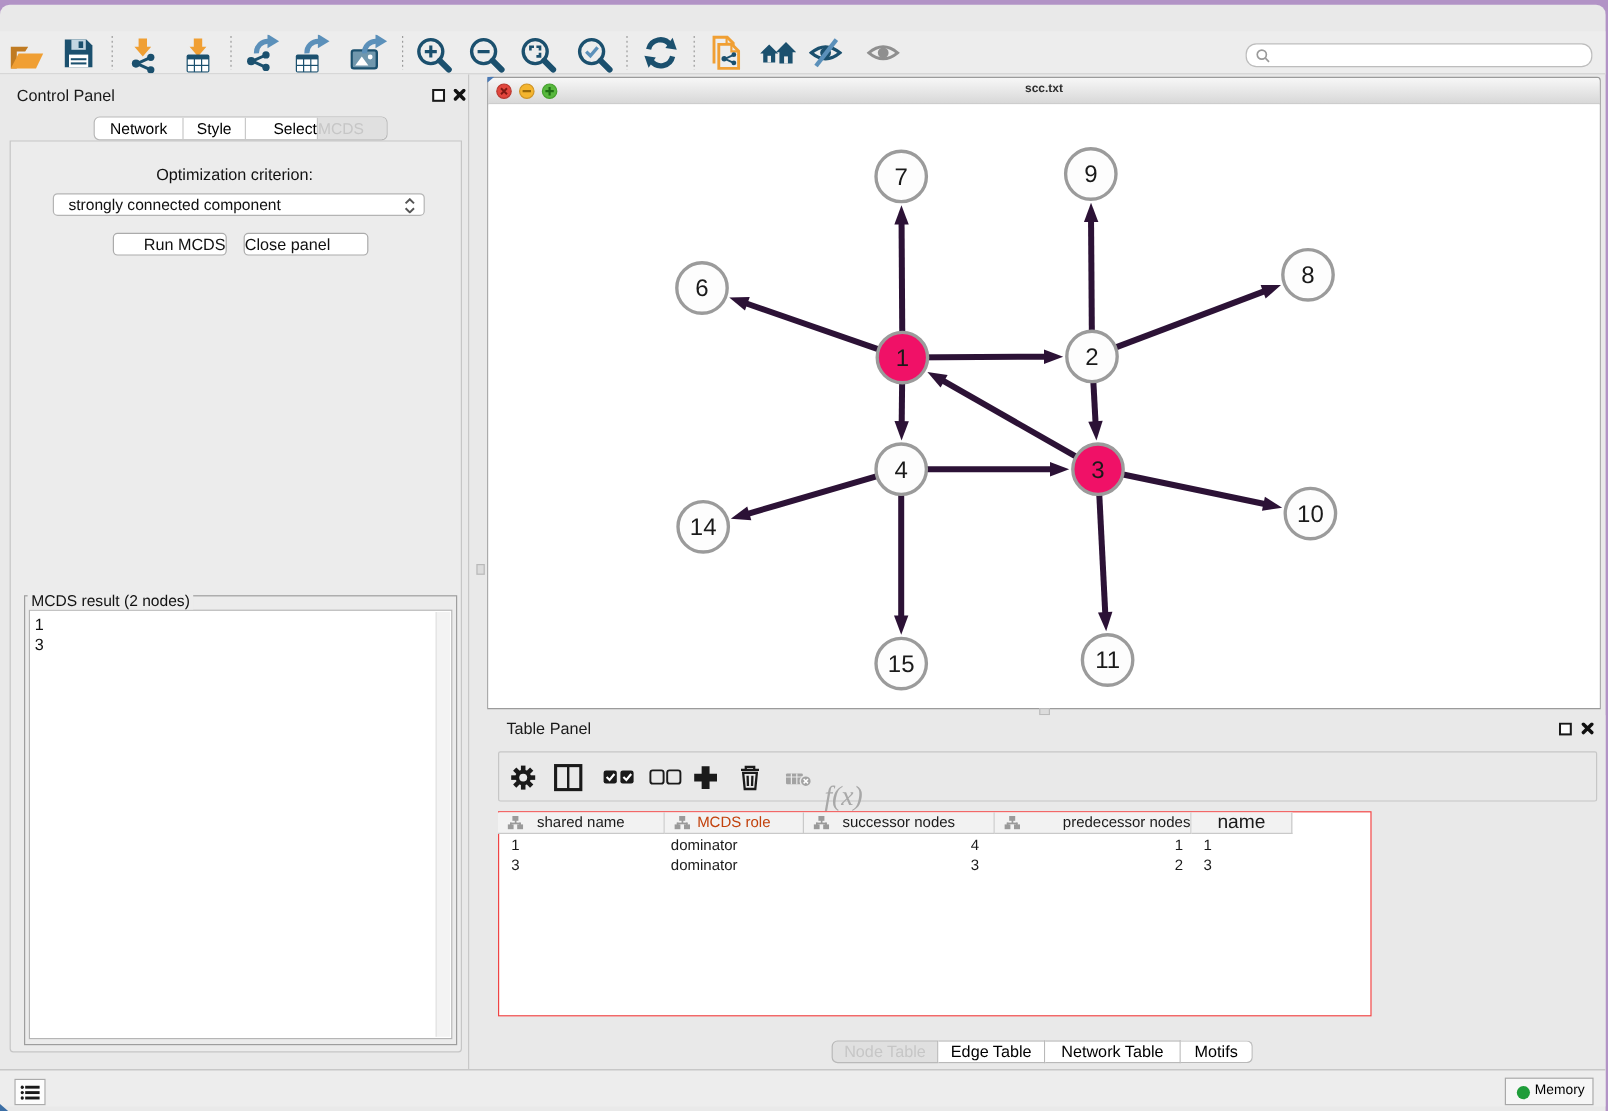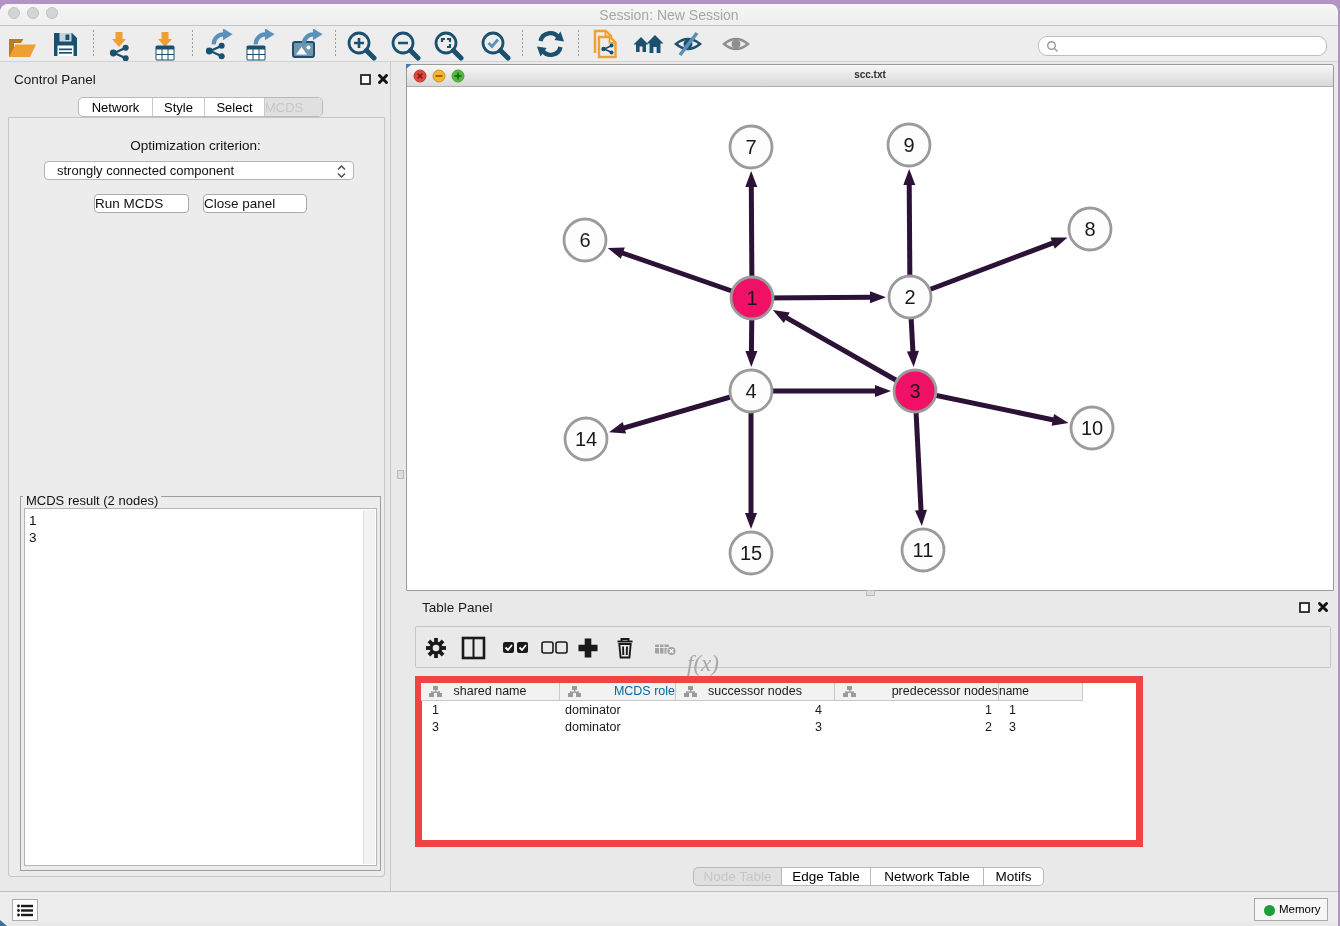--- a/index.html
+++ b/index.html
@@ -1,23 +1,17 @@
 <!DOCTYPE html>
 <html><head><meta charset="utf-8"><style>
 *{margin:0;padding:0;box-sizing:border-box}
 body{width:1340px;height:926px;position:relative;background:#b293c6;font-family:"Liberation Sans",sans-serif;overflow:hidden}
 .abs{position:absolute}
 </style></head><body>
 <div class="abs" style="left:0;top:4px;width:1338px;height:922px;background:#e9e9e9;border-radius:8px 8px 0 0;overflow:hidden">
-    <div class="abs" style="left:0;top:0;width:1338px;height:22px;background:linear-gradient(#f6f6f6,#eeeeee);border-bottom:1px solid #c3c3c3;border-radius:8px 8px 0 0">
-      <div class="abs" style="left:8px;top:3px;width:12px;height:12px;border-radius:50%;background:#d4d4d4;border:1px solid #c2c2c2"></div>
-      <div class="abs" style="left:27px;top:3px;width:12px;height:12px;border-radius:50%;background:#d4d4d4;border:1px solid #c2c2c2"></div>
-      <div class="abs" style="left:46px;top:3px;width:12px;height:12px;border-radius:50%;background:#d4d4d4;border:1px solid #c2c2c2"></div>
-      <div class="abs" style="left:0;top:3px;width:1338px;text-align:center;font-size:14px;color:#a5a5a5">Session: New Session</div>
-    </div>
     <div class="abs" style="left:0;top:22px;width:1338px;height:36px;background:#ededed;border-bottom:1px solid #d2d2d2"></div>
     <div class="abs" style="left:0;top:-4px;width:1338px;height:70px;pointer-events:none">
       <svg style="position:absolute;left:6px;top:31px" width="32" height="28" viewBox="0 0 32 28">
         <path d="M3 8 L3 26 L8 26 L8 12 L15 12 L17.5 8 Z" fill="#c07b22"></path>
         <path d="M3 26 L9.5 13.5 L30 13.5 L24 26 Z" fill="#f09f33"></path>
       </svg>
       <svg style="position:absolute;left:51px;top:30px" width="30" height="29" viewBox="0 0 30 29">
         <path d="M3 3 L21 3 L26 8 L26 26 L3 26 Z" fill="#1b506e"></path>
         <rect x="8.5" y="3" width="12" height="8.5" fill="#c3d6e2"></rect>
         <rect x="14.5" y="4.5" width="3.8" height="5.5" fill="#1b506e"></rect>
@@ -150,30 +144,30 @@
     </div>
     <div class="abs" style="left:0;top:58px;width:391px;height:829px;background:#e9e9e9;border-right:1px solid #c8c8c8">
       <div class="abs" style="left:14px;top:10px;font-size:13.5px;color:#1a1a1a">Control Panel</div>
       <svg class="abs" style="left:360px;top:12px" width="30" height="12">
         <rect x="1" y="1" width="9" height="9" fill="#fff" stroke="#1a1a1a" stroke-width="1.7"></rect>
         <path d="M19.5 1.5 L26.5 8.5 M26.5 1.5 L19.5 8.5" stroke="#111" stroke-width="2.9" stroke-linecap="round"></path>
       </svg>
       <div class="abs" style="left:78px;top:35px;width:245px;height:20px;border:1px solid #b9b9b9;border-radius:5px;background:#fff;overflow:hidden;display:flex">
         <div style="width:74px;border-right:1px solid #c9c9c9;text-align:center;font-size:13px;line-height:19px">Network</div>
         <div style="width:52px;border-right:1px solid #c9c9c9;text-align:center;font-size:13px;line-height:19px">Style</div>
-        <div style="width:60px;border-right:1px solid #c9c9c9;text-align:center;font-size:13px;line-height:19px">Select</div>
+        <div style="width:60px;border-right:1px solid #c9c9c9;text-align:right;font-size:13px;line-height:19px">Select</div>
         <div style="flex:1;background:#e0e0e0;font-size:13px;line-height:19px;color:#c6c6c6">MCDS</div>
       </div>
       <div class="abs" style="left:8px;top:55px;width:377px;height:760px;background:#ececec;border:1px solid #c6c6c6;border-radius:0 0 3px 3px"></div>
       <div class="abs" style="left:0;top:76px;width:391px;text-align:center;font-size:13.5px;color:#111">Optimization criterion:</div>
       <div class="abs" style="left:44px;top:99px;width:310px;height:19px;background:#fff;border:1px solid #b4b4b4;border-radius:4px;font-size:13px;line-height:18px;padding-left:12px;color:#111">strongly connected component<svg style="position:absolute;right:7px;top:3px" width="9" height="13" viewBox="0 0 9 13">
           <path d="M1 4.5 L4.5 1 L8 4.5" fill="none" stroke="#555" stroke-width="1.6"></path>
           <path d="M1 8.5 L4.5 12 L8 8.5" fill="none" stroke="#555" stroke-width="1.6"></path>
         </svg></div>
-      <div class="abs" style="left:94px;top:132px;width:95px;height:19px;background:#fff;border:1px solid #ababab;border-radius:4px;text-align:left;font-size:13.5px;line-height:18px;color:#111">Run MCDS</div>
+      <div class="abs" style="left:94px;top:132px;width:95px;height:19px;background:#fff;border:1px solid #ababab;border-radius:4px;text-align:right;font-size:13.5px;line-height:18px;color:#111">Run MCDS</div>
       <div class="abs" style="left:203px;top:132px;width:104px;height:19px;background:#fff;border:1px solid #ababab;border-radius:4px;text-align:left;font-size:13.5px;line-height:18px;color:#111">Close panel</div>
       <div class="abs" style="left:20px;top:488px;"></div>
       <div class="abs" style="left:20px;top:434px;width:361px;height:375px;border:1px solid #9e9e9e"></div>
       <div class="abs" style="left:24px;top:446px;width:353px;height:358px;background:#fff;border:1px solid #b5b5b5">
         <div style="position:absolute;right:1px;top:1px;width:12px;height:calc(100% - 2px);background:#f3f3f3;border-left:1px solid #e2e2e2"></div>
         <div style="padding:4px 0 0 4px;font-size:13.5px;line-height:16.5px;color:#111">1<br>3</div>
       </div>
       <div class="abs" style="left:23px;top:431px;background:#ececec;padding:0 3px;font-size:13px;color:#111;z-index:5">MCDS result (2 nodes)</div>
     </div>
     <div class="abs" style="left:397px;top:466px;width:7px;height:9px;background:#dcdcdc;border:1px solid #b9b9b9"></div>
@@ -288,33 +282,33 @@
           <rect x="230" y="8.5" width="14" height="9" rx="1" fill="#a3a3a3"></rect>
           <line x1="230" y1="11.5" x2="244" y2="11.5" stroke="#e9e9e9"></line>
           <line x1="234.5" y1="8.5" x2="234.5" y2="17.5" stroke="#e9e9e9"></line>
           <line x1="239" y1="8.5" x2="239" y2="17.5" stroke="#e9e9e9"></line>
           <circle cx="246.5" cy="15" r="4.6" fill="#a3a3a3" stroke="#e9e9e9" stroke-width="1.2"></circle>
           <path d="M244.7 13.2 L248.3 16.8 M248.3 13.2 L244.7 16.8" stroke="#fff" stroke-width="1.3"></path>
         </g>
       </svg>
       <div style="position:absolute;left:687px;top:651px;width:44px;height:26px;font-family:'Liberation Serif',serif;font-style:italic;font-size:23px;color:#a8a8a8">f(x)</div>
     </div>
-    <div class="abs" style="left:415px;top:672px;width:728px;height:171px;background:#fff;border:7px solid #ef4444">
+    <div class="abs" style="left:415px;top:672px;width:728px;height:171px;background:#fff;border:1px solid #ef4444">
       <div style="position:absolute;left:-1px;top:0;width:139px;height:18px;background:#f2f2f2;border-right:1px solid #c9c9c9;border-bottom:1px solid #c9c9c9;font-size:12.5px;text-align:center;line-height:17px;color:#1a1a1a">shared name<svg style="position:absolute;left:8px;top:3px" width="13" height="12" viewBox="0 0 13 12">
           <g transform="translate(0,0)" fill="#9a9a9a">
             <rect x="4" y="0" width="5" height="4"></rect>
             <rect x="0" y="7" width="5" height="4"></rect>
             <rect x="8" y="7" width="5" height="4"></rect>
             <rect x="6" y="3" width="1.4" height="3"></rect>
             <rect x="2" y="5.5" width="9" height="1.4"></rect>
             <rect x="2" y="5.5" width="1.4" height="2"></rect>
             <rect x="9.6" y="5.5" width="1.4" height="2"></rect>
           </g>
         </svg></div>
-      <div style="position:absolute;left:138px;top:0;width:116px;height:18px;background:#f2f2f2;border-right:1px solid #c9c9c9;border-bottom:1px solid #c9c9c9;font-size:12.5px;text-align:right;line-height:17px;color:#0369a1">MCDS role<svg style="position:absolute;left:8px;top:3px" width="13" height="12" viewBox="0 0 13 12">
+      <div style="position:absolute;left:138px;top:0;width:116px;height:18px;background:#f2f2f2;border-right:1px solid #c9c9c9;border-bottom:1px solid #c9c9c9;font-size:12.5px;text-align:center;line-height:17px;color:#c2410c">MCDS role<svg style="position:absolute;left:8px;top:3px" width="13" height="12" viewBox="0 0 13 12">
           <g transform="translate(0,0)" fill="#9a9a9a">
             <rect x="4" y="0" width="5" height="4"></rect>
             <rect x="0" y="7" width="5" height="4"></rect>
             <rect x="8" y="7" width="5" height="4"></rect>
             <rect x="6" y="3" width="1.4" height="3"></rect>
             <rect x="2" y="5.5" width="9" height="1.4"></rect>
             <rect x="2" y="5.5" width="1.4" height="2"></rect>
             <rect x="9.6" y="5.5" width="1.4" height="2"></rect>
           </g>
         </svg></div>
@@ -333,21 +327,21 @@
           <g transform="translate(0,0)" fill="#9a9a9a">
             <rect x="4" y="0" width="5" height="4"></rect>
             <rect x="0" y="7" width="5" height="4"></rect>
             <rect x="8" y="7" width="5" height="4"></rect>
             <rect x="6" y="3" width="1.4" height="3"></rect>
             <rect x="2" y="5.5" width="9" height="1.4"></rect>
             <rect x="2" y="5.5" width="1.4" height="2"></rect>
             <rect x="9.6" y="5.5" width="1.4" height="2"></rect>
           </g>
         </svg></div>
-      <div style="position:absolute;left:577px;top:0;width:84px;height:18px;background:#f2f2f2;border-right:1px solid #c9c9c9;border-bottom:1px solid #c9c9c9;font-size:12px;line-height:17px;color:#1a1a1a">name</div>
+      <div style="position:absolute;left:577px;top:0;width:84px;height:18px;background:#f2f2f2;border-right:1px solid #c9c9c9;border-bottom:1px solid #c9c9c9;font-size:16px;text-align:center;line-height:17px;color:#1a1a1a">name</div>
       <div style="position:absolute;left:0;top:19px;width:914px;height:17px;font-size:12.5px;color:#1a1a1a">
         <div style="position:absolute;left:10px;top:1px">1</div>
         <div style="position:absolute;left:143px;top:1px">dominator</div>
         <div style="position:absolute;left:260px;top:1px;width:140px;text-align:right">4</div>
         <div style="position:absolute;left:420px;top:1px;width:150px;text-align:right">1</div>
         <div style="position:absolute;left:587px;top:1px">1</div>
       </div>
       <div style="position:absolute;left:0;top:36px;width:914px;height:17px;font-size:12.5px;color:#1a1a1a">
         <div style="position:absolute;left:10px;top:1px">3</div>
         <div style="position:absolute;left:143px;top:1px">dominator</div>

